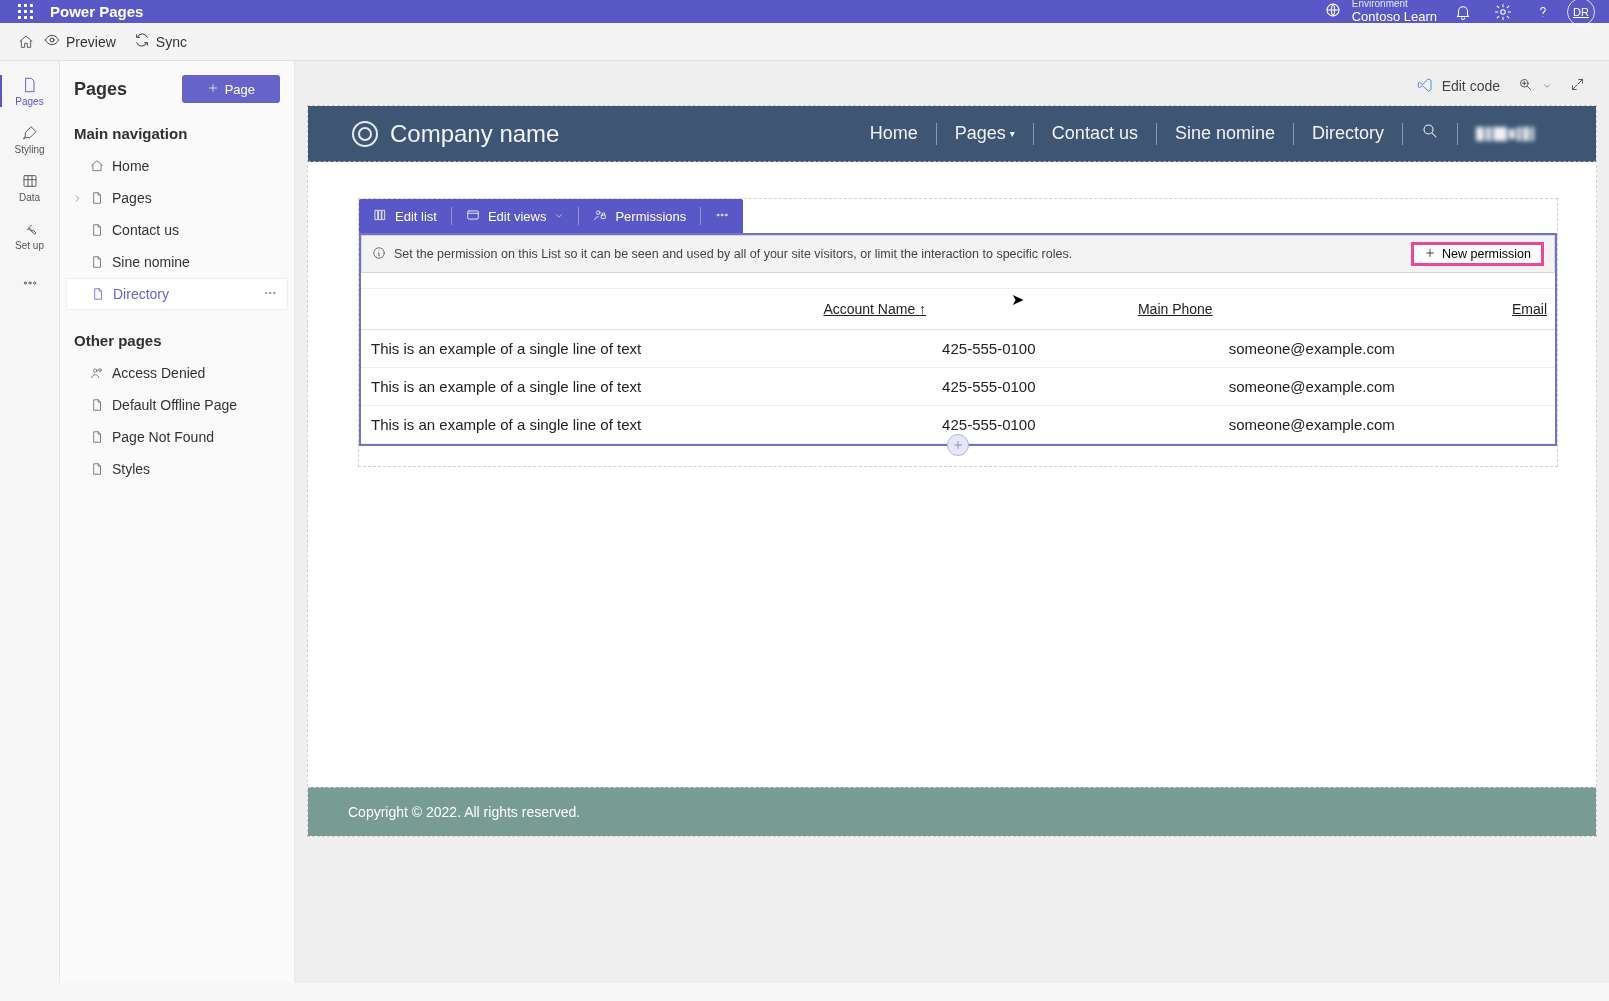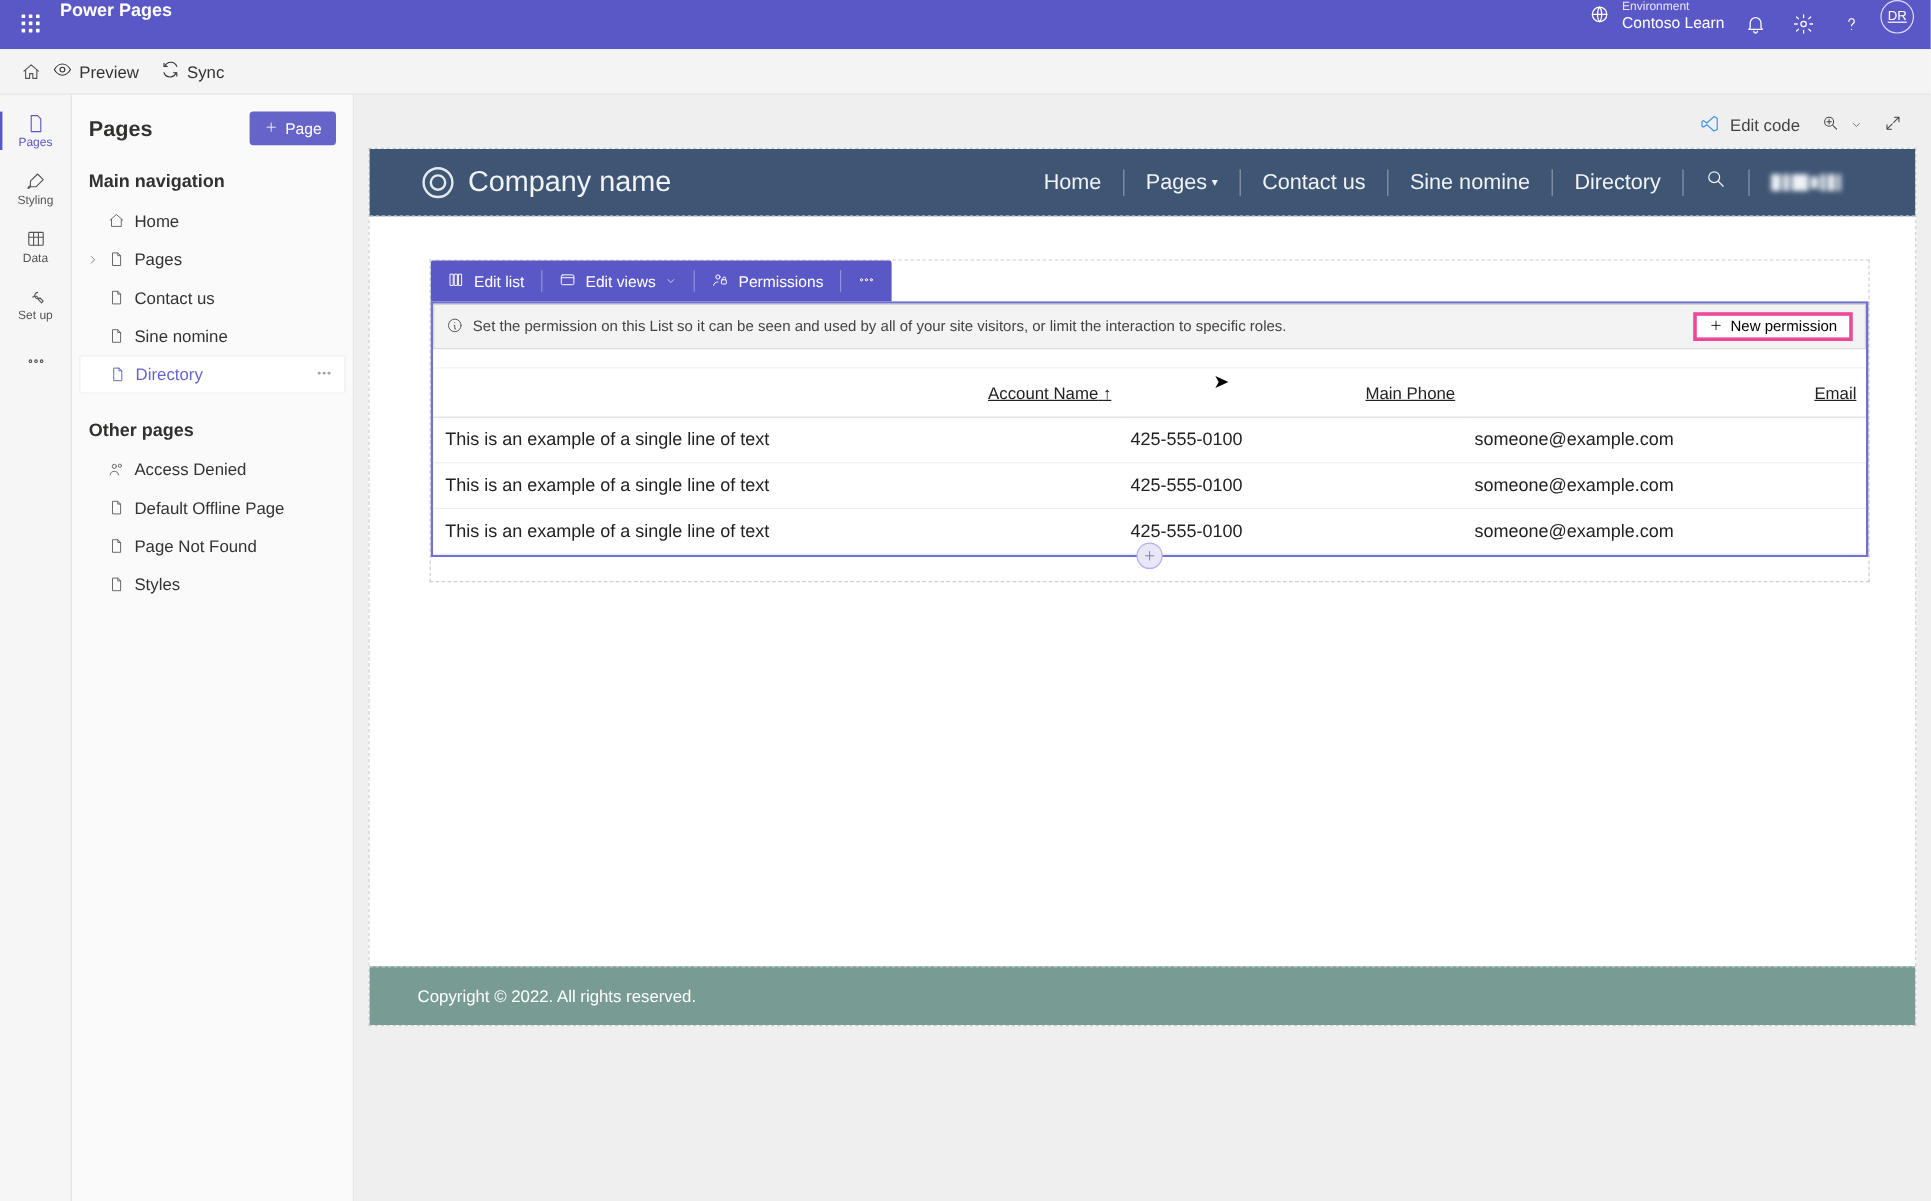--- a/index.html
+++ b/index.html
@@ -16,21 +16,21 @@
     --selected-bg:#FFFFFF;
     --dashed:#C8C8C8;
     --footer:#789C93;
     --list-border:#7371CE;
   }
   *{box-sizing:border-box;}
   html,body{margin:0;padding:0;height:100%;}
   body{font-family:"Segoe UI","Segoe UI Web",Arial,sans-serif;font-size:13px;color:var(--text);background:var(--panel);overflow:hidden;}
 
   
-  .suite-bar{height:41px;background:var(--brand);color:#fff;display:flex;align-items:flex-start;padding:0 6px;}
+  .suite-bar{height:23px;background:var(--brand);color:#fff;display:flex;align-items:center;padding:0 6px;}
   .waffle{width:40px;height:40px;display:flex;align-items:center;justify-content:center;cursor:pointer;}
   .waffle-grid{width:16px;height:16px;display:grid;grid-template-columns:repeat(3,3px);grid-template-rows:repeat(3,3px);gap:3px;}
   .waffle-grid span{background:#fff;border-radius:0.5px;}
   .suite-title{font-size:15px;font-weight:600;margin-left:4px;}
   .suite-spacer{flex:1;}
   .env-block{display:flex;align-items:center;gap:10px;margin-right:6px;cursor:pointer;}
   .env-text{line-height:1.15;}
   .env-label{font-size:10px;opacity:.85;}
   .env-name{font-size:13px;}
   .suite-icon{width:40px;height:40px;display:flex;align-items:center;justify-content:center;cursor:pointer;color:#fff;}
@@ -51,21 +51,21 @@
   .rail{width:60px;background:var(--panel);border-right:1px solid #e5e5e5;display:flex;flex-direction:column;align-items:center;padding-top:6px;}
   .rail-btn{width:60px;height:48px;display:flex;flex-direction:column;align-items:center;justify-content:center;gap:2px;font-size:10px;color:#555;cursor:pointer;position:relative;}
   .rail-btn.active{color:var(--brand);}
   .rail-btn.active::before{content:"";position:absolute;left:0;top:8px;bottom:8px;width:2px;background:var(--brand);}
   .rail-ico{width:18px;height:18px;display:flex;align-items:center;justify-content:center;}
 
   
   .side{width:235px;background:#FAFAFA;border-right:1px solid #e7e7e7;display:flex;flex-direction:column;overflow:auto;padding-bottom:20px;}
   .side-header{display:flex;align-items:center;justify-content:space-between;padding:14px 14px 14px 14px;}
   .side-title{font-size:18px;font-weight:700;}
-  .btn-page{background:var(--link);color:#fff;border:none;border-radius:3px;height:28px;padding:0 12px;display:flex;align-items:center;gap:6px;font-size:13px;cursor:pointer;}
+  .btn-page{background:var(--link);color:#fff;border:none;border-radius:3px;height:28px;padding:0 25px;display:flex;align-items:center;gap:6px;font-size:13px;cursor:pointer;}
   .side-section{font-size:15px;font-weight:700;padding:8px 14px 6px;}
   .tree{padding:2px 6px 6px 6px;}
   .tree-item{display:flex;align-items:center;gap:8px;height:32px;padding:0 10px 0 24px;border-radius:2px;cursor:pointer;font-size:14px;color:#333;position:relative;}
   .tree-item .chev{position:absolute;left:6px;top:9px;color:#666;}
   .tree-item.active{background:#fff;border:1px solid #eee;color:var(--link);}
   .tree-item.active .doc-ico{color:var(--link);}
   .tree-item .more{margin-left:auto;color:#888;visibility:hidden;}
   .tree-item.active .more{visibility:visible;}
   .doc-ico{color:#666;width:14px;height:14px;display:flex;}
 

